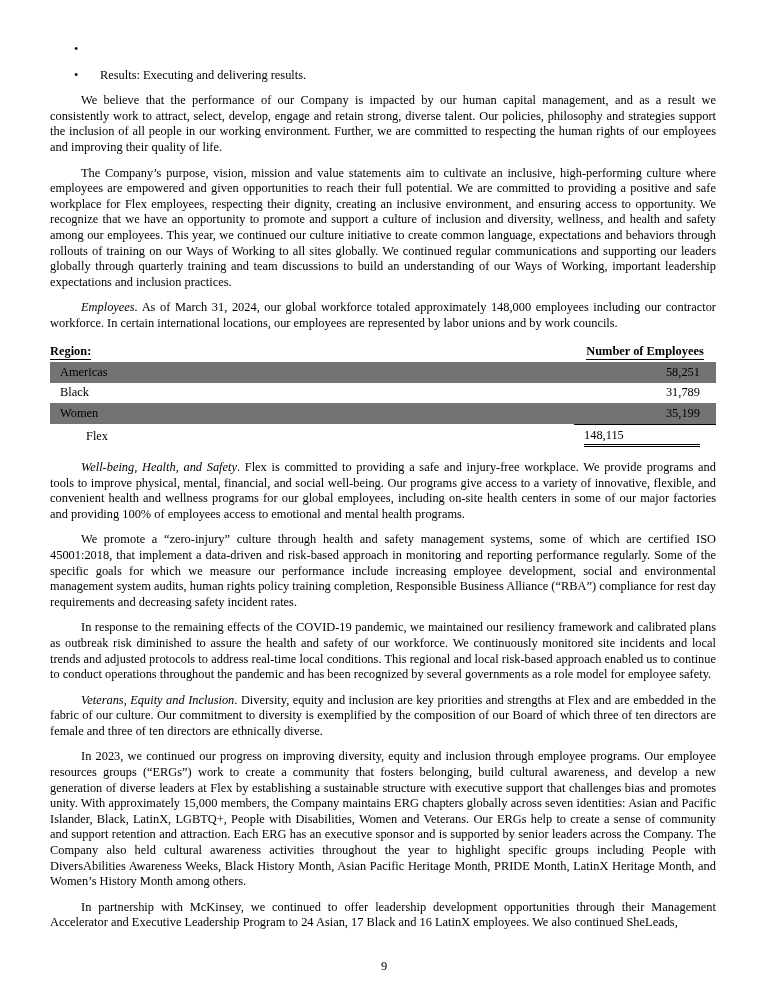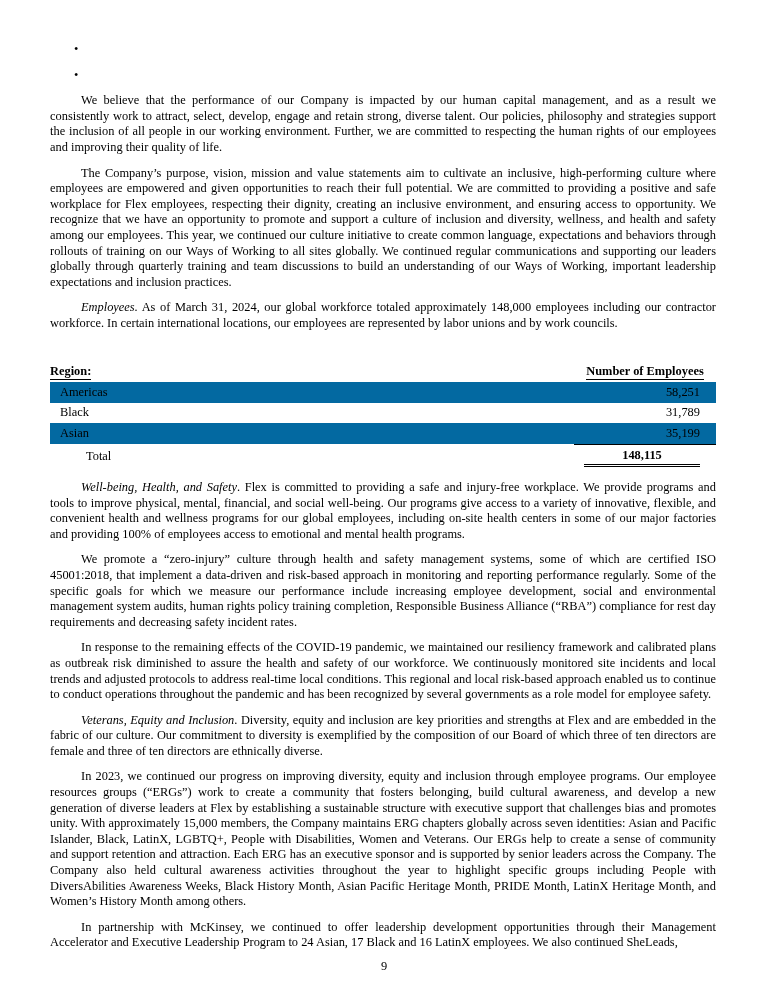--- a/index.html
+++ b/index.html
@@ -22,47 +22,46 @@
     text-align:justify;
     text-indent:31px;
     margin-top:10px;
   }
   .ital { font-style:italic; }
 
   
   .emp-table {
     width:100%;
     border-collapse:collapse;
-    margin-top:32px;
+    margin-top:12px;
   }
   .emp-table col.col-num { width:142px; }
   .emp-table th {
     text-align:left;
     font-weight:bold;
     padding:0 0 3px 0;
     vertical-align:bottom;
   }
   .emp-table th.num-h { text-align:center; }
   .hu { border-bottom:1px solid #000; padding-bottom:1px; }
   .emp-table td {
     padding:2.5px 2px 2.5px 10px;
     vertical-align:middle;
   }
   .emp-table td.num { text-align:right; padding-right:16px; }
-  .emp-table tr.shaded td { background:#0369a1; }
+  .emp-table tr.shaded td { background:#737373; }
   .emp-table td.rule-below { border-bottom:1px solid #000; }
   .emp-table td.total-label { padding-left:36px; }
   .emp-table td.total-cell { padding-top:2px; }
   .total-val {
     display:inline-block;
     width:100%;
-    text-align:center;
+    text-align:left;
     border-bottom:3px double #000;
     padding:1px 0 1px 0;
-    font-weight:bold;
   }
   .page-number {
     position:absolute;
     bottom:26px;
     left:0;
     width:100%;
     text-align:center;
     font-size:12.4px;
   }
 </style>
@@ -70,20 +69,21 @@
 <body>
 
 <div class="page">
 
   <ul class="bullets">
     <li class="bullet-item">
       <span class="bullet-marker">•</span>
     </li>
     <li class="bullet-item">
       <span class="bullet-marker">•</span>
+      <span class="bullet-text">Results: Executing and delivering results.</span>
     </li>
   </ul>
 
   <p class="para">We believe that the performance of our Company is impacted by our human capital management, and as a result we consistently work to attract, select, develop, engage and retain strong, diverse talent. Our policies, philosophy and strategies support the inclusion of all people in our working environment. Further, we are committed to respecting the human rights of our employees and improving their quality of life.</p>
 
   <p class="para">The Company’s purpose, vision, mission and value statements aim to cultivate an inclusive, high-performing culture where employees are empowered and given opportunities to reach their full potential. We are committed to providing a positive and safe workplace for Flex employees, respecting their dignity, creating an inclusive environment, and ensuring access to opportunity. We recognize that we have an opportunity to promote and support a culture of inclusion and diversity, wellness, and health and safety among our employees. This year, we continued our culture initiative to create common language, expectations and behaviors through rollouts of training on our Ways of Working to all sites globally. We continued regular communications and supporting our leaders globally through quarterly training and team discussions to build an understanding of our Ways of Working, important leadership expectations and inclusion practices.</p>
 
   <p class="para"><span class="ital">Employees.</span><span> As of March 31, 2024, our global workforce totaled approximately 148,000 employees including our contractor workforce. In certain international locations, our employees are represented by labor unions and by work councils.</span></p>
 
   <table class="emp-table">
@@ -100,25 +100,25 @@
     <tbody>
       <tr class="shaded">
         <td>Americas</td>
         <td class="num">58,251</td>
       </tr>
       <tr>
         <td>Black</td>
         <td class="num">31,789</td>
       </tr>
       <tr class="shaded">
-        <td>Asian</td>
+        <td>Women</td>
         <td class="num rule-below">35,199</td>
       </tr>
       <tr>
-        <td class="total-label">Total</td>
+        <td class="total-label">Flex</td>
         <td class="num total-cell"><span class="total-val">148,115</span></td>
       </tr>
     </tbody>
   </table>
 
   <p class="para"><span class="ital">Well-being, Health, and Safety</span><span>. Flex is committed to providing a safe and injury-free workplace. We provide programs and tools to improve physical, mental, financial, and social well-being. Our programs give access to a variety of innovative, flexible, and convenient health and wellness programs for our global employees, including on-site health centers in some of our major factories and providing 100% of employees access to emotional and mental health programs.</span></p>
 
   <p class="para">We promote a “zero-injury” culture through health and safety management systems, some of which are certified ISO 45001:2018, that implement a data-driven and risk-based approach in monitoring and reporting performance regularly. Some of the specific goals for which we measure our performance include increasing employee development, social and environmental management system audits, human rights policy training completion, Responsible Business Alliance (“RBA”) compliance for rest day requirements and decreasing safety incident rates.</p>
 
   <p class="para">In response to the remaining effects of the COVID-19 pandemic, we maintained our resiliency framework and calibrated plans as outbreak risk diminished to assure the health and safety of our workforce. We continuously monitored site incidents and local trends and adjusted protocols to address real-time local conditions. This regional and local risk-based approach enabled us to continue to conduct operations throughout the pandemic and has been recognized by several governments as a role model for employee safety.</p>

